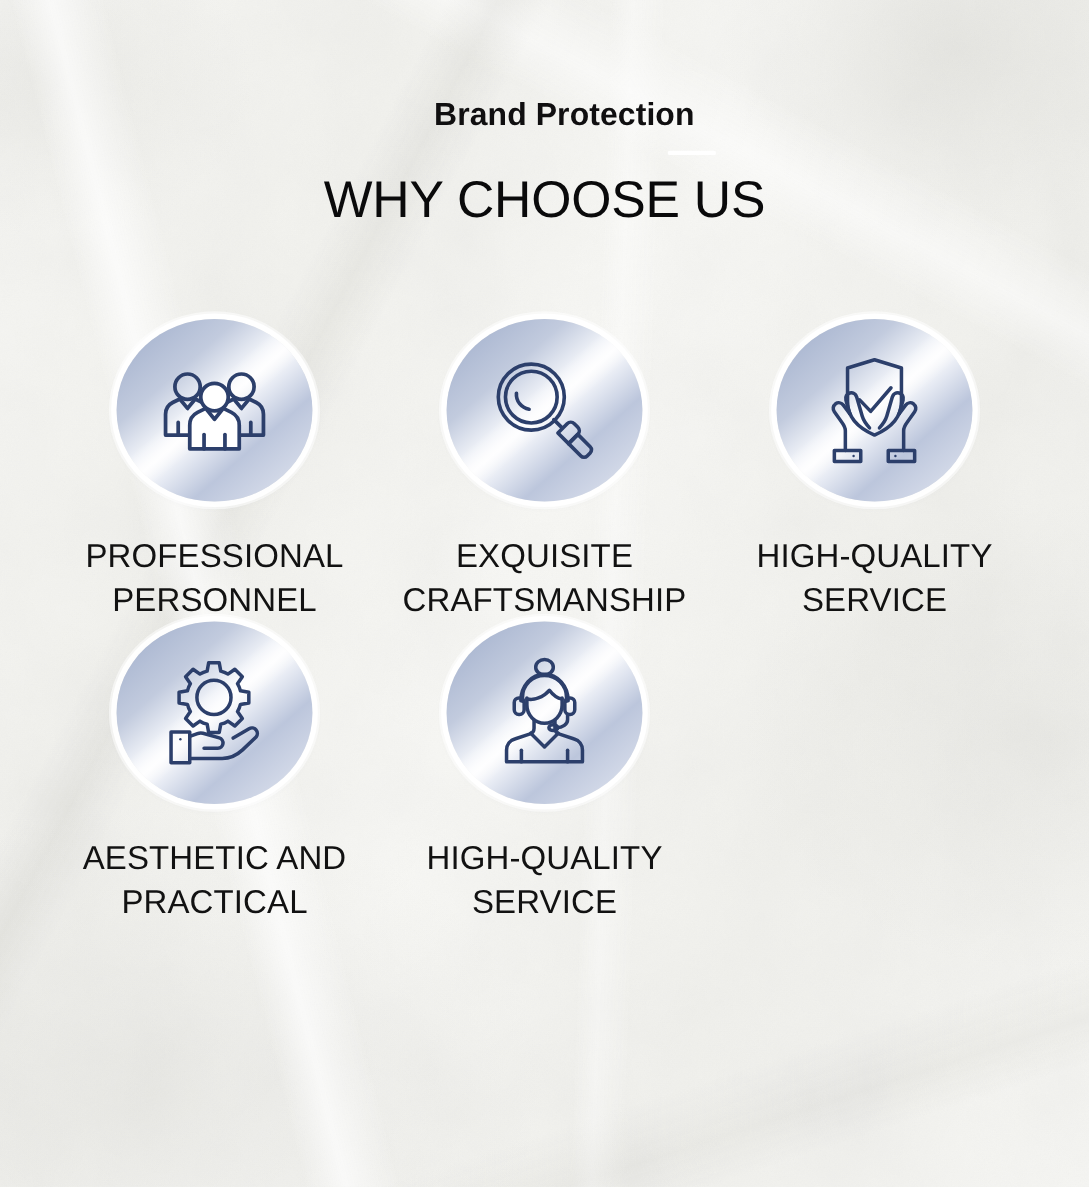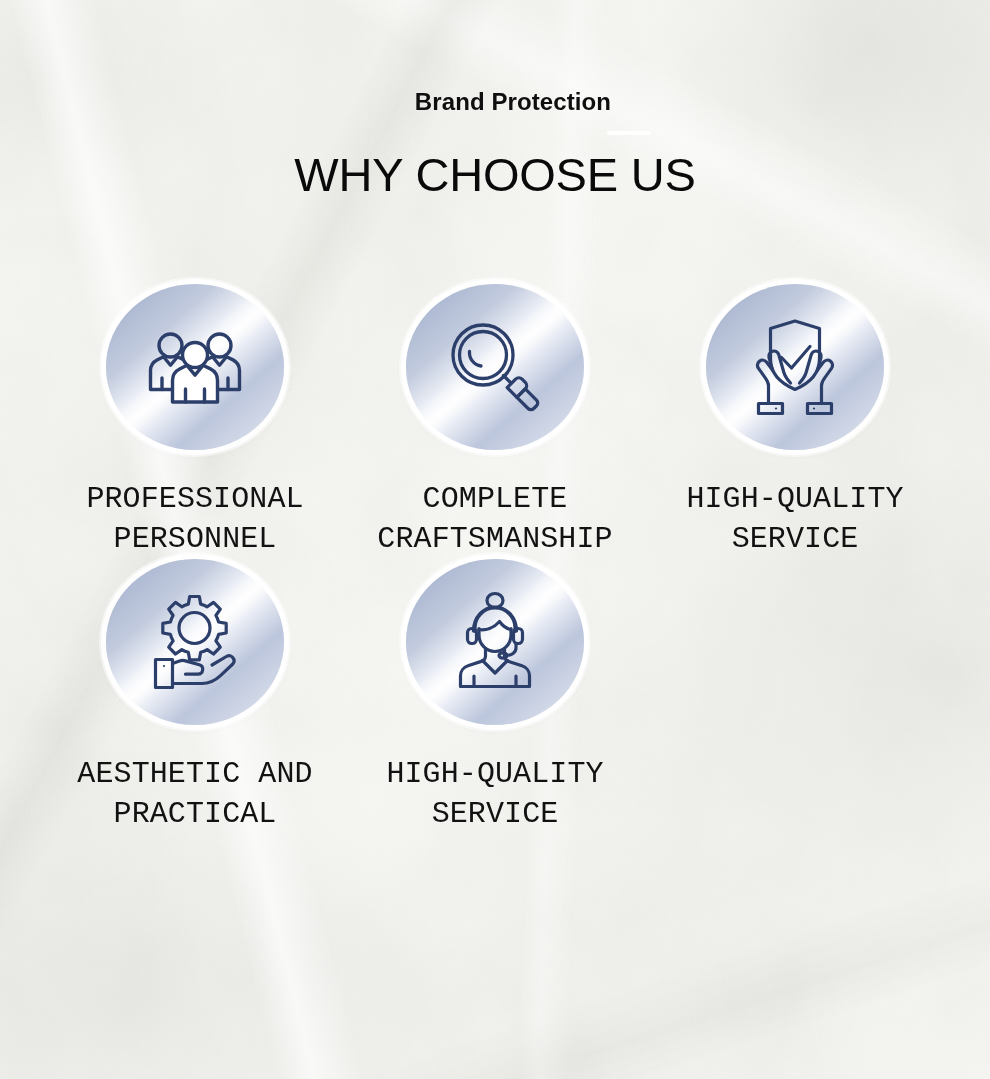--- a/index.html
+++ b/index.html
@@ -48,21 +48,21 @@
     opacity: 0.55;
   }
 
   
   .header {
     position: relative;
     padding-top: 88px;
     text-align: center;
   }
   .eyebrow {
-    font-size: 24px;
+    font-size: 29px;
     font-weight: bold;
     color: #100f10;
     letter-spacing: 0.1px;
     line-height: 1.2;
     padding-left: 36px;
   }
   .divider-row {
     position: relative;
     height: 34px;
   }
@@ -86,21 +86,20 @@
 
   
   .grid {
     position: relative;
     margin-top: 84px;
     display: grid;
     grid-template-columns: repeat(3, 300px);
     justify-content: center;
     column-gap: 0px;
     row-gap: 0px;
-    font-family: Liberation Mono, monospace;
   }
   .cell {
     width: 300px;
     height: 275px;
     display: flex;
     flex-direction: column;
     align-items: center;
   }
 
   
@@ -233,21 +232,21 @@
           <circle cx="38" cy="38" r="23.5"></circle>
           <path d="M24.5 34.5 a13.5 13.5 0 0 0 11.5 14.5"></path>
 
           <path d="M58.5 58.5 L66 66"></path>
 
           <path d="M62.2 70.6 l8.4-8.4 a4.6 4.6 0 0 1 6.5 0 l3.2 3.2 a4.6 4.6 0 0 1 0 6.5
                    l-8.4 8.4 Z"></path>
           <path d="M71.9 80.3 l8.4-8.4 11.2 11.2 a4 4 0 0 1 0 5.7 l-2.7 2.7 a4 4 0 0 1-5.7 0 Z"></path>
         </svg>
       </div>
-      <div class="label wide">COMPLETE CRAFTSMANSHIP</div>
+      <div class="label wide">EXQUISITE CRAFTSMANSHIP</div>
     </div>
 
     <div class="cell">
       <div class="badge">
         <svg width="104" height="104" viewBox="0 0 104 104" fill="none" stroke="#2c3f6b" stroke-width="3.2" stroke-linecap="round" stroke-linejoin="round">
 
           <path d="M52 6 L76.5 13.5 V44 c0 14.5-10.5 24.5-24.5 30.5
                    C38 68.5 27.5 58.5 27.5 44 V13.5 Z"></path>
 
           <path d="M38.5 42.5 L48.5 53 L67 31.5"></path>

